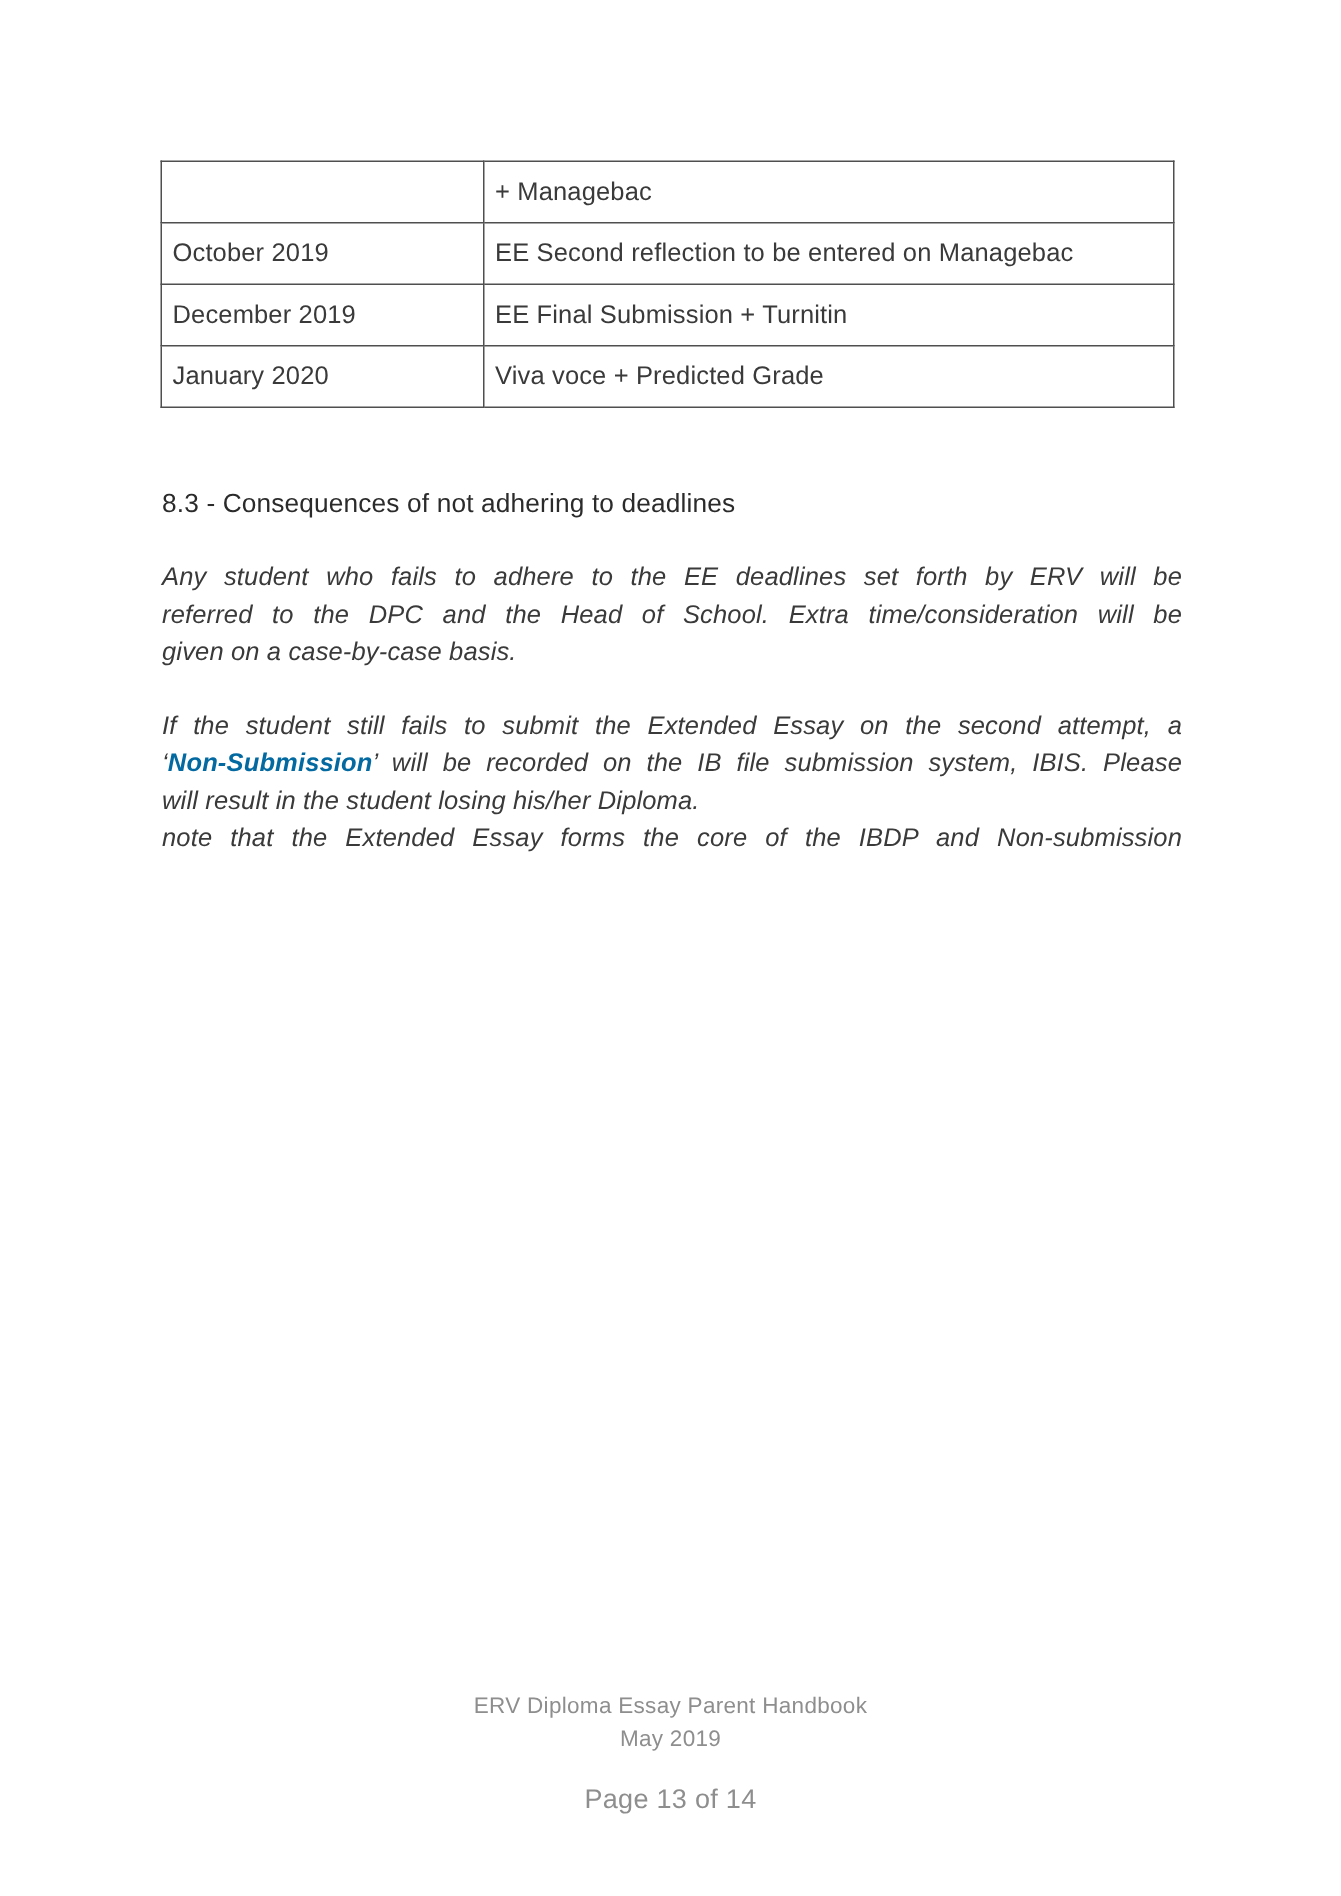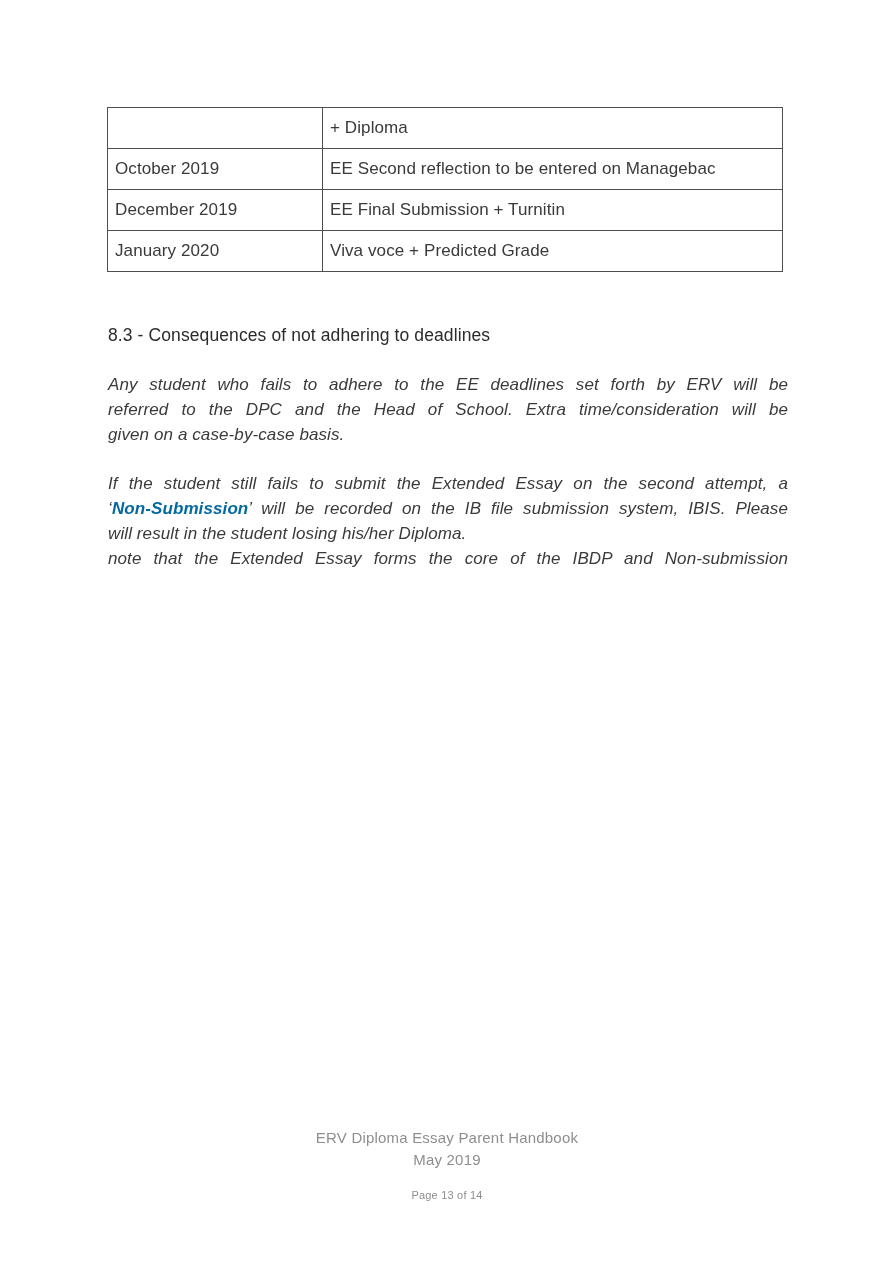--- a/index.html
+++ b/index.html
@@ -90,36 +90,36 @@
     line-height: 21.5px;
     color: #8e8e8e;
     letter-spacing: 0.2px;
   }
   .page-number-line {
     position: absolute;
     left: 0;
     top: 1189px;
     width: 894px;
     text-align: center;
-    font-size: 11px;
+    font-size: 18px;
     color: #8e8e8e;
     letter-spacing: 0.2px;
   }
 </style>
 </head>
 <body>
 
 <div class="page">
 
   <div class="doc-table-wrap">
     <table class="doc-table">
       <tbody>
         <tr>
           <td class="col-date"></td>
-          <td>+ Diploma</td>
+          <td>+ Managebac</td>
         </tr>
         <tr>
           <td class="col-date">October 2019</td>
           <td>EE Second reflection to be entered on Managebac</td>
         </tr>
         <tr>
           <td class="col-date">December 2019</td>
           <td>EE Final Submission + Turnitin</td>
         </tr>
         <tr>

